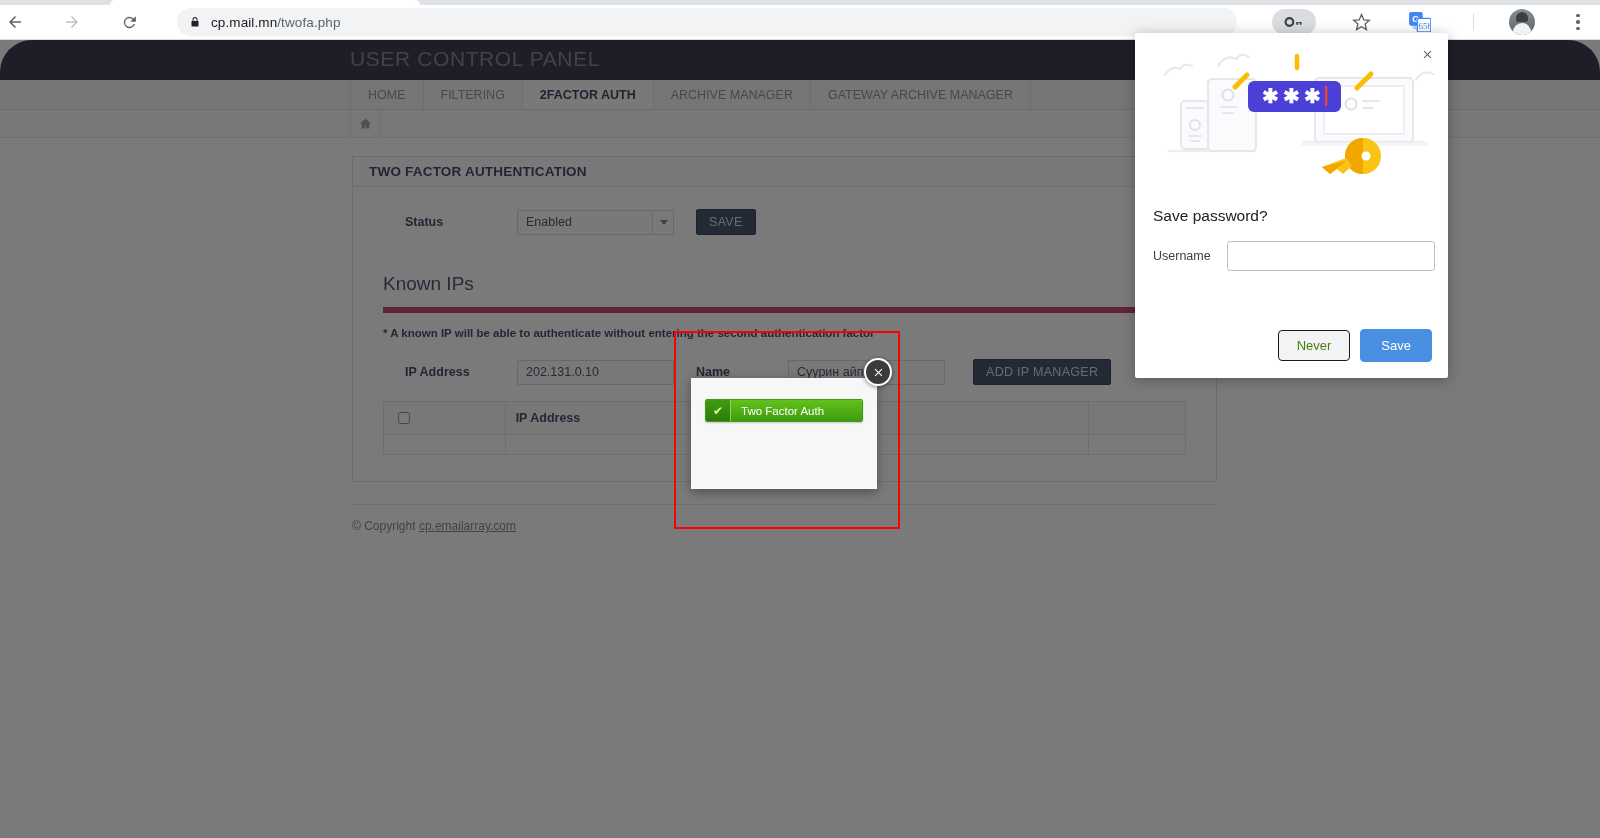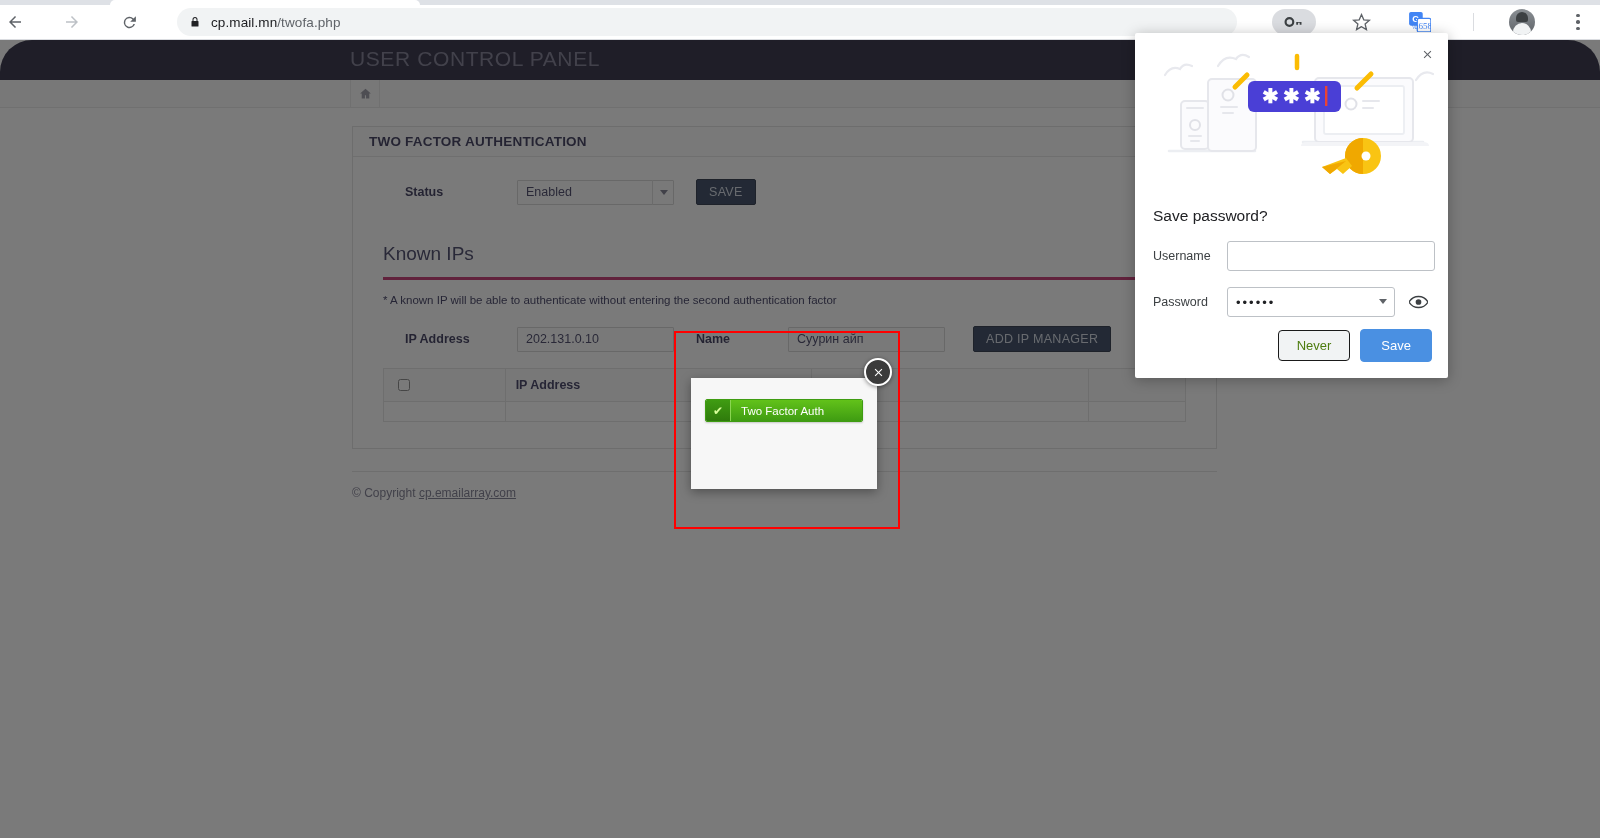--- a/index.html
+++ b/index.html
@@ -218,22 +218,22 @@
     border-radius: 2px;
     font-family: "Liberation Sans", sans-serif;
     letter-spacing: 0.3px;
   }
   #save-status-btn { margin-left: 22px; }
 
   #known-ips-title {
     font-size: 19px; color: #2c2a52; margin: 38px 0 12px 0; font-weight: normal;
   }
   #known-ips-note {
-    font-size: 11.5px; font-weight: normal; color: #23214a;
-    border-top: 3px solid #be185d; padding-top: 14px; margin-bottom: 20px;
+    font-size: 11.5px; font-weight: bold; color: #23214a;
+    border-top: 6px solid #be185d; padding-top: 14px; margin-bottom: 20px;
   }
   #ip-form-row { display: flex; align-items: center; }
   #ip-form-row .field-label { width: 112px; }
   #name-label { width: 92px; margin-left: 22px; font-size: 12.5px; font-weight: bold; color: #1d1b42; }
   #add-ip-btn { margin-left: 28px; }
 
   #ip-table {
     width: 100%; border-collapse: collapse; margin-top: 16px;
     font-size: 12.5px;
   }
@@ -450,20 +450,27 @@
 <div id="page">
 
   <div id="site-header">
     <div id="site-title">USER CONTROL PANEL</div>
     <div id="lang-box">
       <div id="flag"></div>
       <div id="lang-label">EN</div>
     </div>
   </div>
 
+  <div id="nav-bar">
+    <div class="nav-tab">HOME</div>
+    <div class="nav-tab">FILTERING</div>
+    <div class="nav-tab active">2FACTOR AUTH</div>
+    <div class="nav-tab">ARCHIVE MANAGER</div>
+    <div class="nav-tab">GATEWAY ARCHIVE MANAGER</div>
+  </div>
 
   <div id="crumb-bar">
     <div id="crumb-home">
       <svg width="13" height="13" viewBox="0 0 24 24">
           <path d="M12 3L2 12h3v9h6v-6h2v6h6v-9h3z" fill="#8d8d9a"></path>
         </svg>
     </div>
   </div>
 
   <div id="content-wrap">
@@ -591,31 +598,18 @@
     <path d="M211 128 l-24 6 l8 7 z" fill="#f0a800"></path>
   </svg>
 
   <div id="pw-heading">Save password?</div>
 
   <div class="pw-row">
     <div class="pw-label">Username</div>
     <input id="pw-username" type="text" value="" style="">
   </div>
 
-  <div class="pw-row">
-    <div class="pw-label">Password</div>
-    <div id="pw-password-wrap">
-      <input id="pw-password" type="text" readonly="" value="••••••" style="">
-      <span id="pw-pass-arrow"></span>
-    </div>
-    <span id="pw-eye">
-      <svg width="19" height="14" viewBox="0 0 24 16">
-          <path d="M12 1C6 1 1.7 5.2 0 8c1.7 2.8 6 7 12 7s10.3-4.2 12-7c-1.7-2.8-6-7-12-7z" fill="none" stroke="#3c4043" stroke-width="1.8"></path>
-          <circle cx="12" cy="8" r="3.6" fill="#3c4043"></circle>
-        </svg>
-    </span>
-  </div>
 
   <div id="pw-actions">
     <button id="btn-never">Never</button>
     <button id="btn-save">Save</button>
   </div>
 </div>
 
 </body></html>

